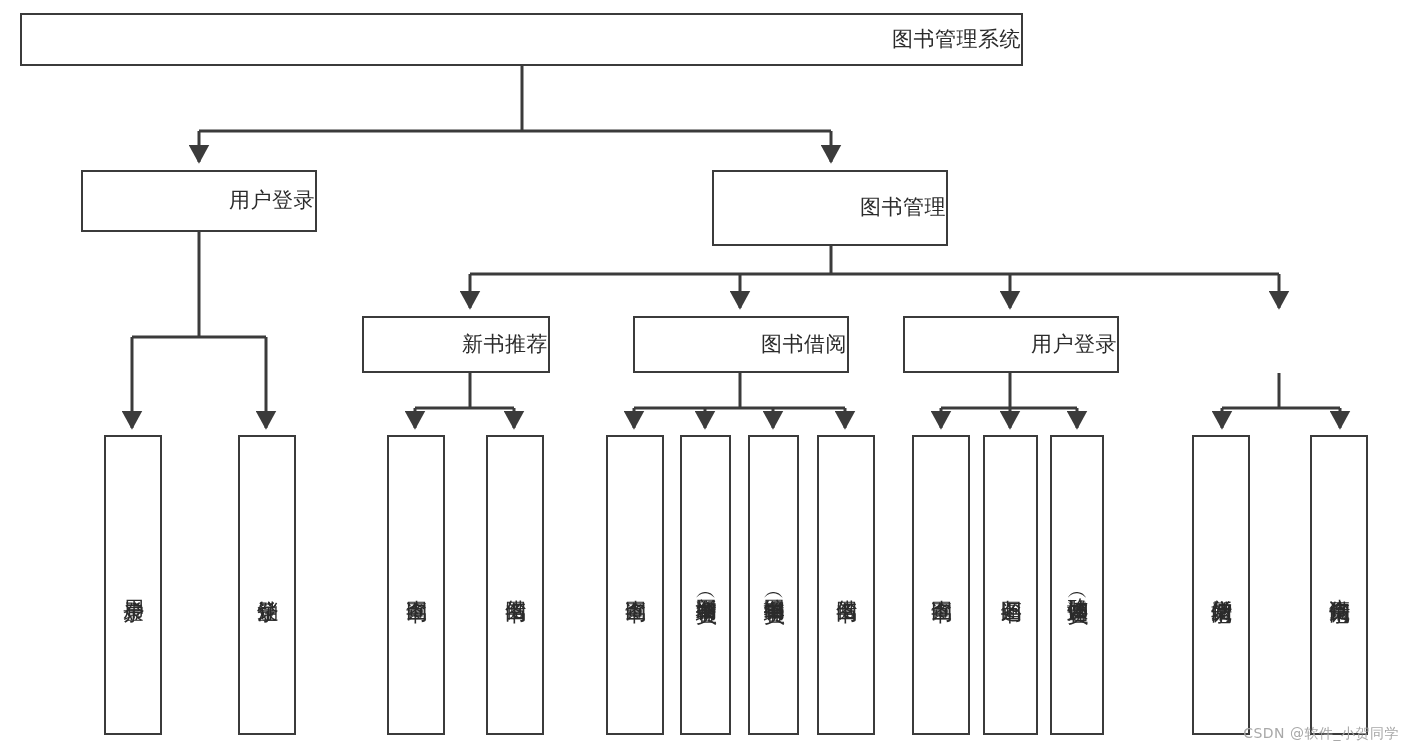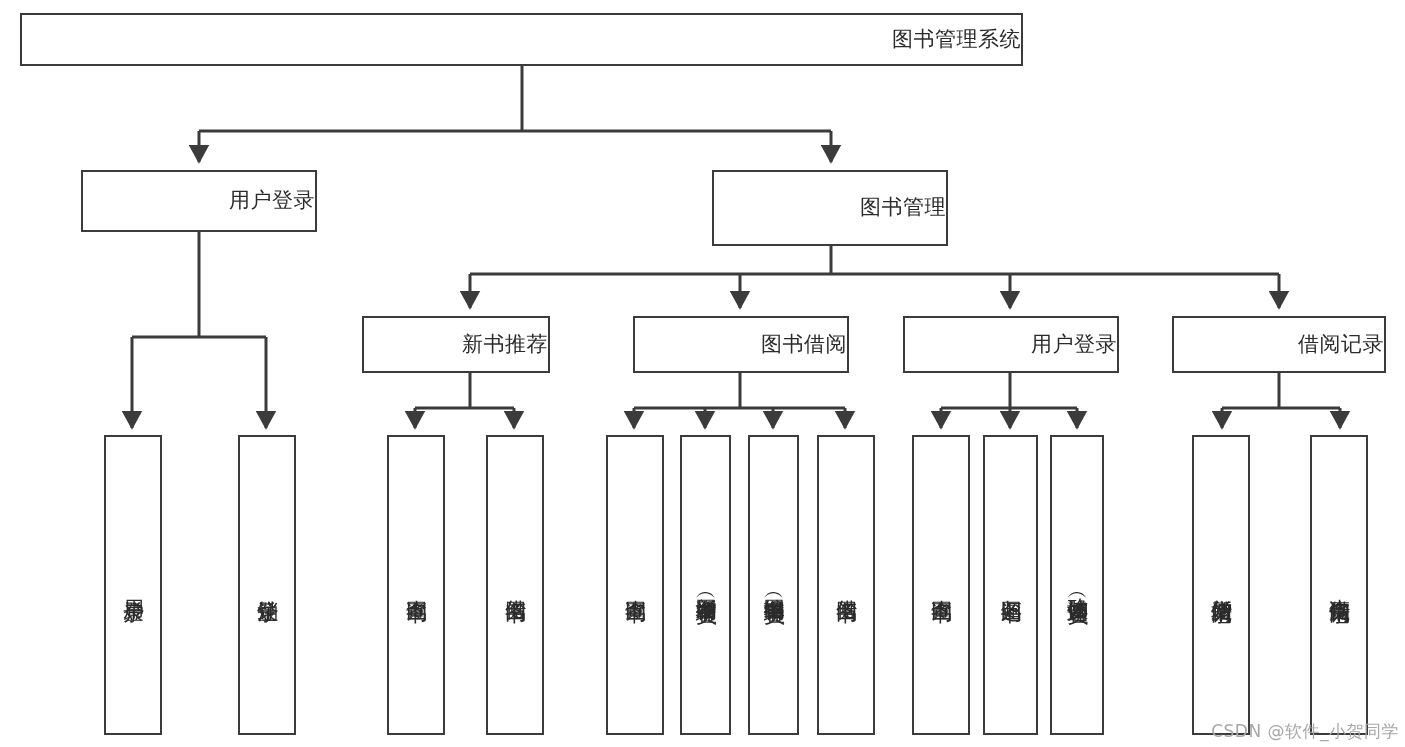--- a/index.html
+++ b/index.html
@@ -53,21 +53,21 @@
     letter-spacing: 1px;
     max-height: 284px;
   }
   .node.leaf.tall .node-label {
     max-height: 292px;
   }
   #watermark {
     position: absolute;
     right: 6px;
     bottom: 4px;
-    font-size: 17px;
+    font-size: 14px;
     color: #a8a8a8;
     letter-spacing: 0.5px;
     white-space: nowrap;
     pointer-events: none;
   }
 </style>
 </head>
 <body>
 
 <div id="canvas">
@@ -135,23 +135,20 @@
 
   <div class="node" style="left:362px; top:316px; width:188px; height:57px;">
     <span class="node-label">新书推荐</span>
   </div>
   <div class="node" style="left:633px; top:316px; width:216px; height:57px;padding-left:42px;">
     <span class="node-label">图书借阅</span>
   </div>
   <div class="node" style="left:903px; top:316px; width:216px; height:57px;">
     <span class="node-label">用户登录</span>
   </div>
-  <div class="node" style="left:1172px; top:316px; width:214px; height:57px;">
-    <span class="node-label">借阅记录</span>
-  </div>
 
   <div class="node leaf" style="left:104px; top:435px; width:58px; height:300px;">
     <span class="node-label">用户登录</span>
   </div>
   <div class="node leaf" style="left:238px; top:435px; width:58px; height:300px;">
     <span class="node-label">注销登录</span>
   </div>
 
   <div class="node leaf" style="left:387px; top:435px; width:58px; height:300px;">
     <span class="node-label">查询图书</span>

